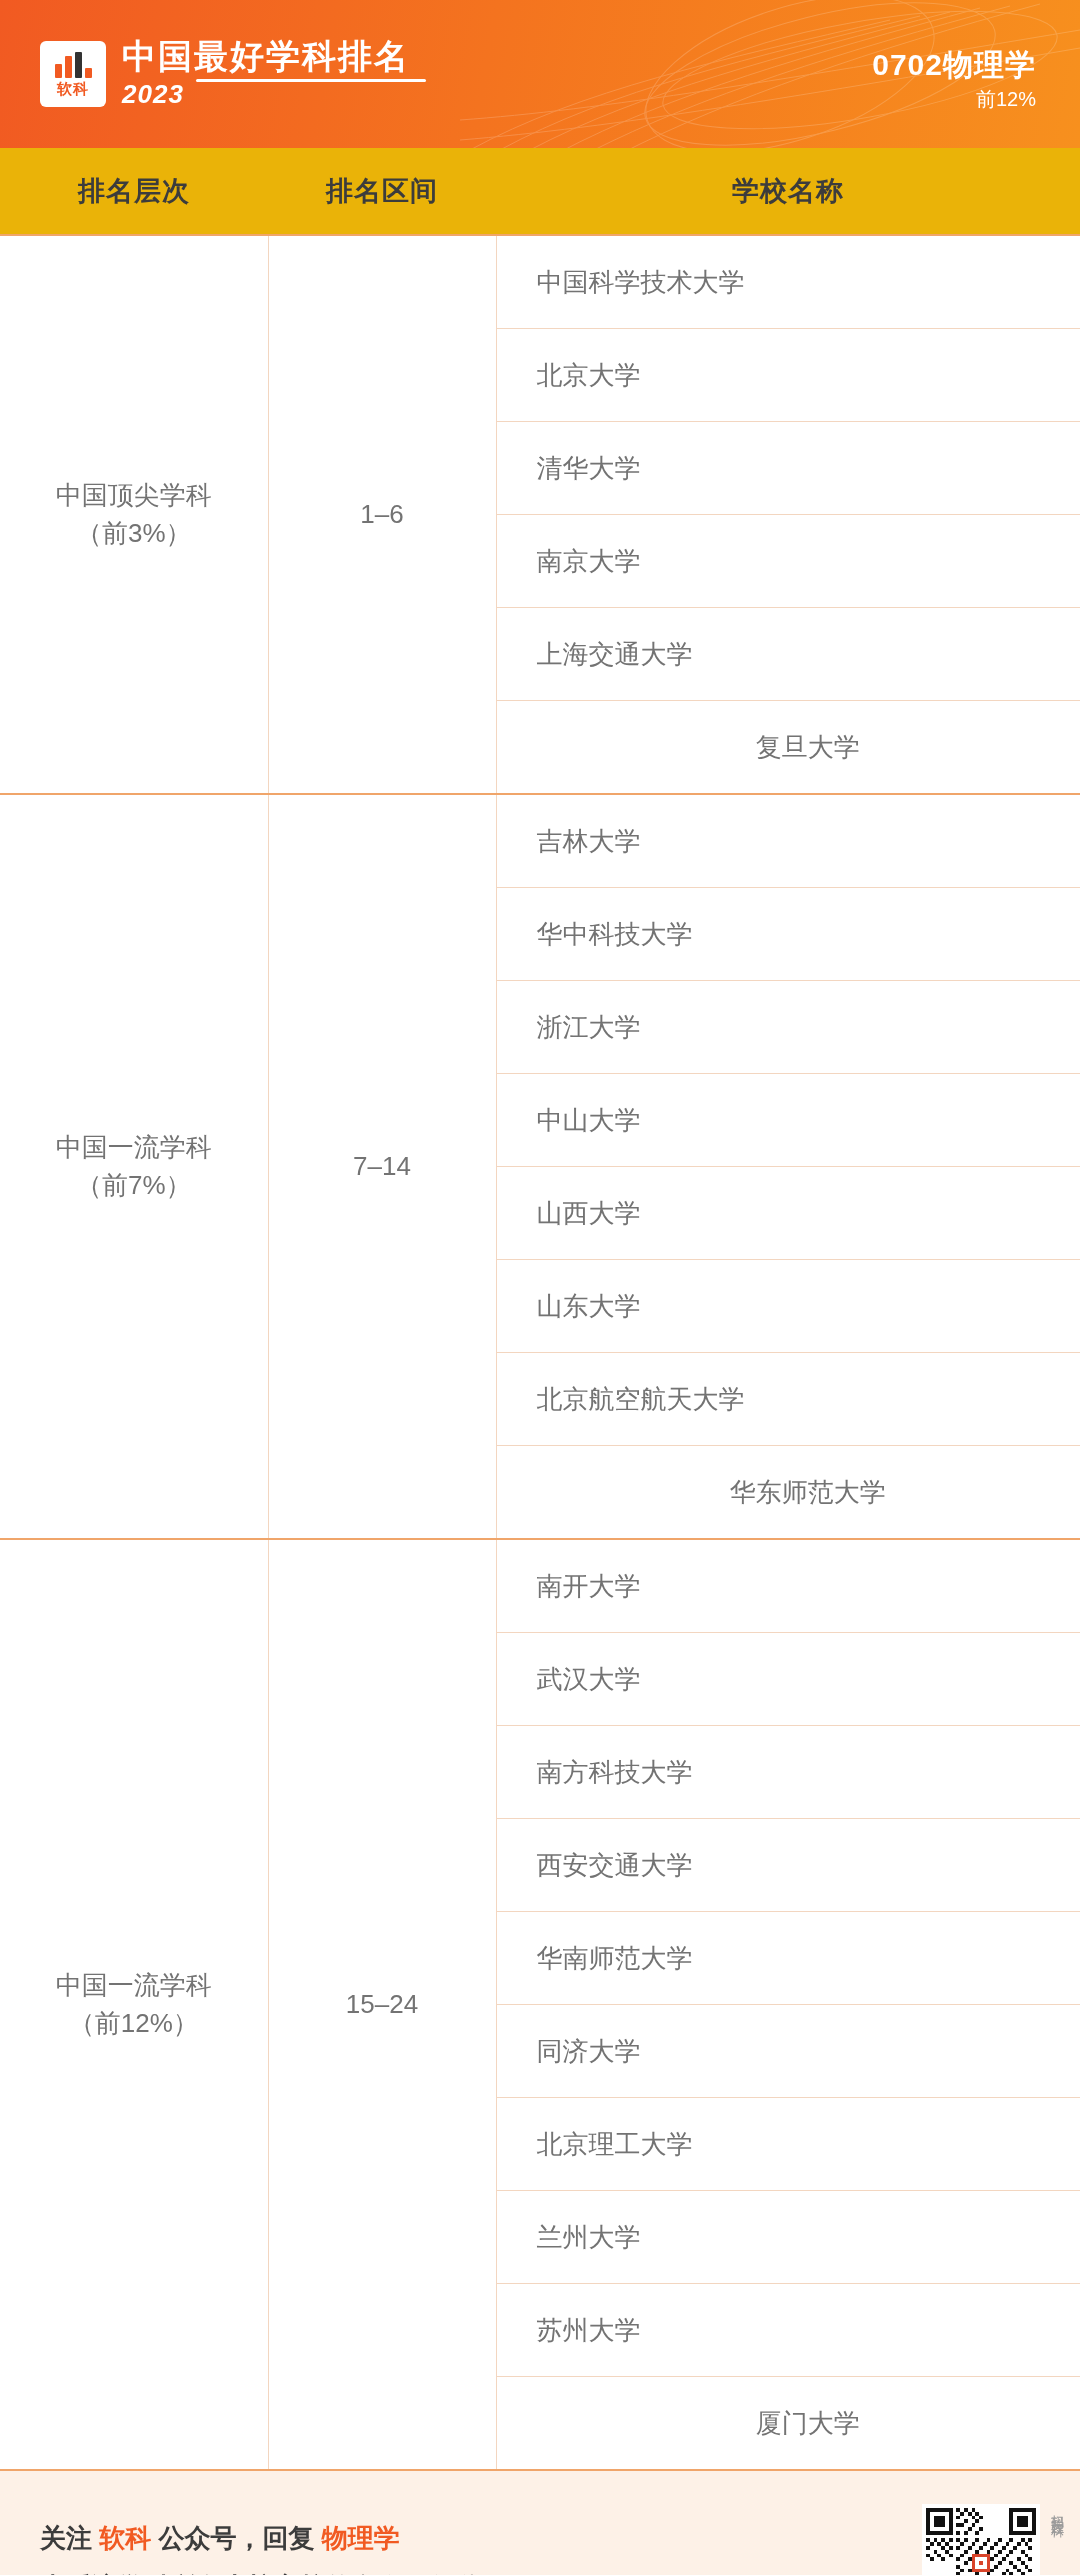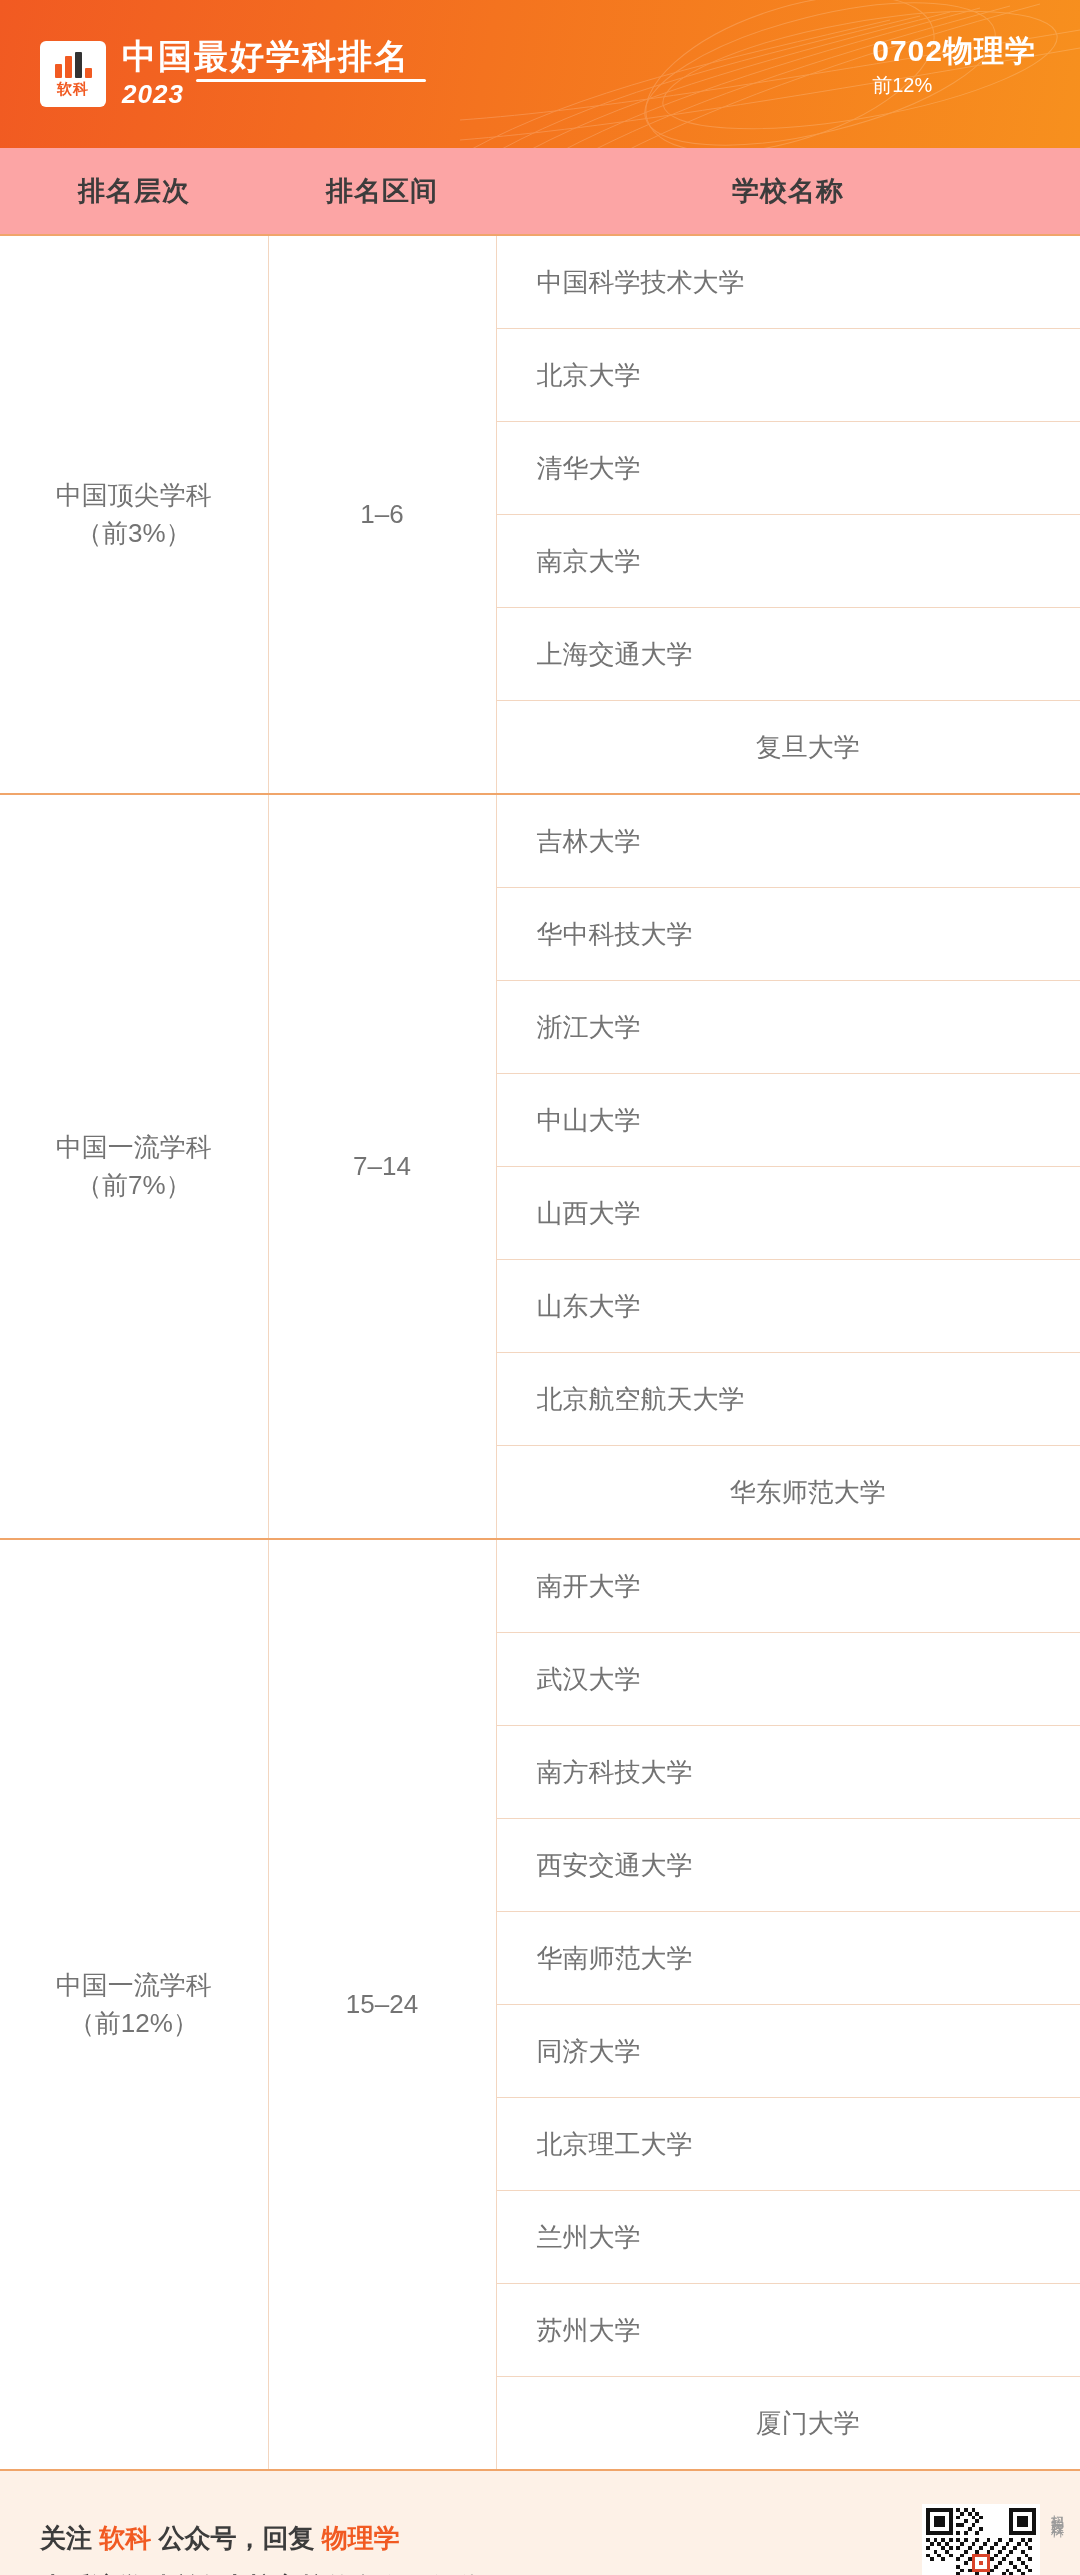--- a/index.html
+++ b/index.html
@@ -107,22 +107,22 @@
   .title-rule {
     height: 3px;
     width: 230px;
     background: #ffffff;
     margin-left: 12px;
     border-radius: 2px;
   }
   .header-right {
     position: absolute;
     right: 44px;
-    top: 34px;
-    text-align: left;
+    top: 48px;
+    text-align: right;
     color: #ffffff;
     z-index: 2;
   }
   .subject-name {
     font-size: 30px;
     font-weight: bold;
     letter-spacing: 1px;
     line-height: 1.15;
   }
   .subject-pct {
@@ -138,21 +138,21 @@
   table.rank {
     width: 1080px;
     border-collapse: collapse;
     table-layout: fixed;
   }
   table.rank th {
     height: 84px;
     font-size: 27px;
     font-weight: bold;
     color: #3c3c3c;
-    background: #fca5a5;
+    background: #eab308;
     border-bottom: 2px solid #f0a56a;
     text-align: center;
     letter-spacing: 1px;
   }
   table.rank td {
     font-size: 26px;
     color: #737373;
     vertical-align: middle;
   }
   col.c1 { width: 268px; }

